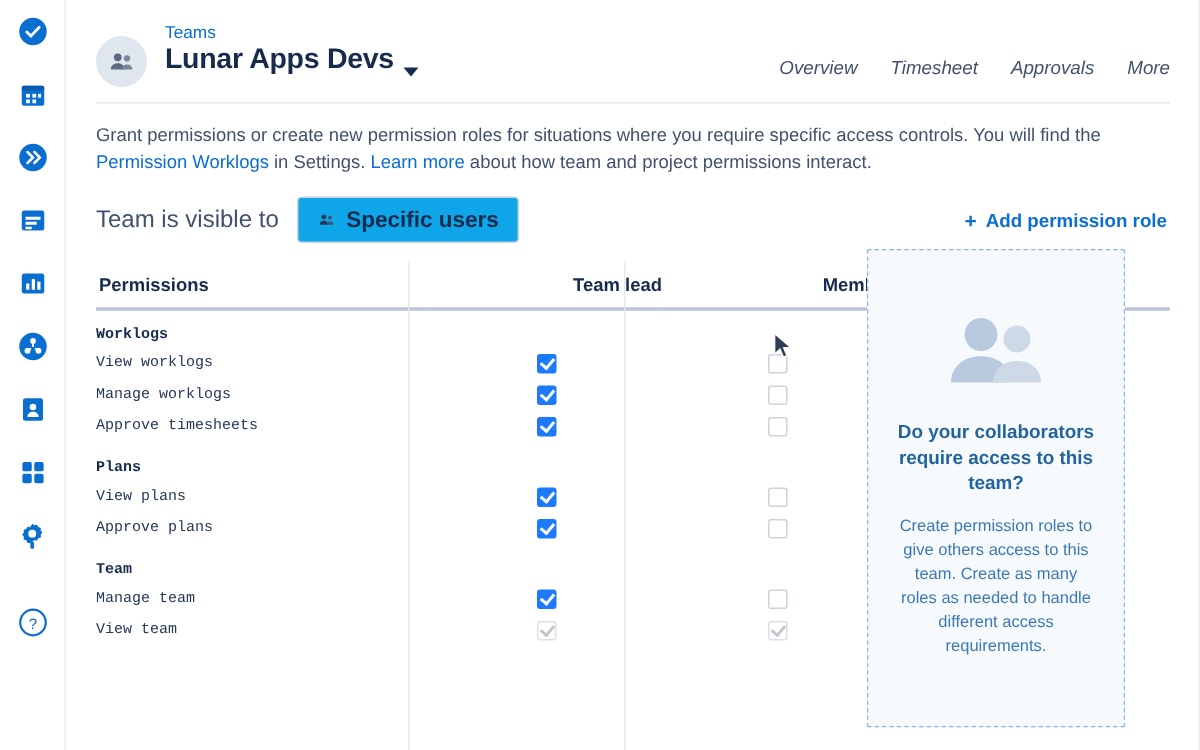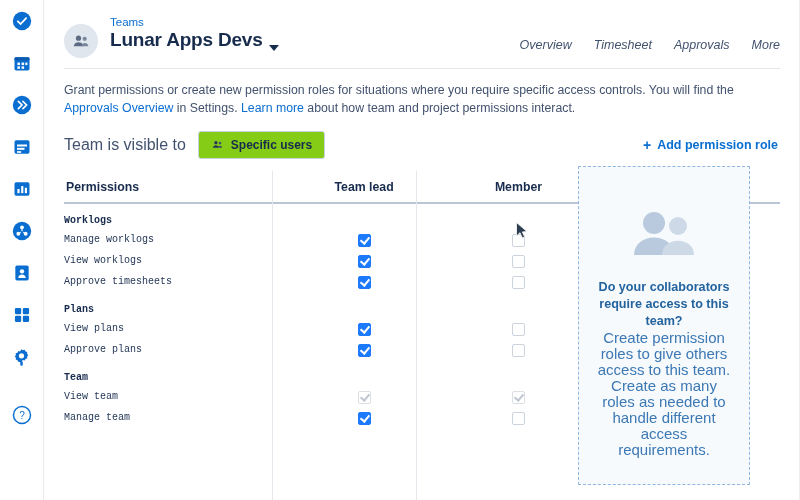--- a/index.html
+++ b/index.html
@@ -85,24 +85,24 @@
   }
   .lnk { color: #0b6ed1; }
 
   
   .vis-row {
     display: flex; align-items: center;
     padding: 14px 20px 12px 20px;
   }
   .vis-label { font-size: 16px; color: #42526e; margin-right: 12px; }
   .vis-btn {
-    display: inline-flex; align-items: flex-start; gap: 7px;
+    display: inline-flex; align-items: center; gap: 7px;
     border: 1px solid #c9d1dc; border-radius: 3px;
-    background: #84cc16; padding: 6px 12px;
-    font-size: 12px; color: #172b4d; font-weight: bold;
+    background: #0ea5e9; padding: 6px 12px;
+    font-size: 15px; color: #172b4d; font-weight: bold;
   }
   .vis-spacer { flex: 1 1 auto; }
   .add-role {
     display: inline-flex; align-items: center; gap: 6px;
     font-size: 12.5px; color: #0b6ed1; font-weight: bold;
     padding-right: 2px;
   }
   .plus {
     font-size: 14px; line-height: 1; font-weight: bold;
   }
@@ -115,21 +115,21 @@
   table.perm th, table.perm td {
     padding: 0; vertical-align: middle;
   }
   col.c-name { width: 208px; }
   col.c-lead { width: 144px; }
   col.c-member { width: 144px; }
   col.c-empty { width: 172px; }
 
   th.hd {
     font-size: 12.3px; font-weight: bold; color: #172b4d;
-    text-align: center; height: 32px;
+    text-align: right; height: 32px;
     border-bottom: 2px solid #b8c6d8;
   }
   th.hd.left { text-align: left; padding-left: 2px; }
   th.hd.member { border-bottom: 2px solid #b8c6d8; }
 
   td.name {
     font-size: 10px; color: #253858; height: 21px;
     padding-left: 2px; white-space: nowrap; font-family: Liberation Mono, monospace;
   }
   td.name.group {
@@ -177,24 +177,24 @@
     border: 1px dashed #8fb6e0;
     background: #f7fafd;
     border-radius: 1px;
     display: flex; flex-direction: column; align-items: center;
     padding: 42px 18px 0 18px;
     text-align: center;
   }
   .empty-icon { color: #b7c9dd; margin-bottom: 14px; }
   .empty-head {
     font-size: 12.6px; font-weight: bold; color: #23639e;
-    line-height: 17px; 
+    line-height: 17px; margin-bottom: 12px;
   }
   .empty-body {
-    font-size: 15px; color: #3c78b4; line-height: 16px;
+    font-size: 11px; color: #3c78b4; line-height: 16px;
   }
 
   
   .cursor {
     position: absolute; left: 472px; top: 222px;
     width: 12px; height: 18px; pointer-events: none;
   }
 
   
   .edge-r { position: absolute; right: 0; top: 0; width: 1px; height: 500px; background: #eceef1; }
@@ -319,21 +319,21 @@
         <span>Overview</span>
         <span>Timesheet</span>
         <span>Approvals</span>
         <span>More</span>
       </div>
     </div>
 
     <div class="hr"></div>
 
     <div class="desc">
-      <span>Grant permissions or create new permission roles for situations where you require specific access controls. You will find the </span><span class="lnk">Approvals Overview</span><span> in Settings. </span><span class="lnk">Learn more</span><span> about how team and project permissions interact.</span>
+      <span>Grant permissions or create new permission roles for situations where you require specific access controls. You will find the </span><span class="lnk">Permission Worklogs</span><span> in Settings. </span><span class="lnk">Learn more</span><span> about how team and project permissions interact.</span>
     </div>
 
     <div class="vis-row">
       <span class="vis-label">Team is visible to</span>
       <span class="vis-btn">
         <svg width="13" height="13" viewBox="0 0 24 24">
           <circle cx="9" cy="8.6" r="3" fill="#253858"></circle>
           <path d="M3.6 18c0-3 2.4-4.8 5.4-4.8S14.4 15 14.4 18z" fill="#253858"></path>
           <circle cx="16.6" cy="9.4" r="2.4" fill="#42526e"></circle>
           <path d="M12.7 18c0-2.4 1.8-3.9 3.9-3.9s3.9 1.5 3.9 3.9z" fill="#42526e"></path>
@@ -368,27 +368,27 @@
         </thead>
         <tbody>
 
           <tr>
             <td class="name group">Worklogs</td>
             <td class="cell"></td>
               <td class="cell"></td>
               <td></td>
           </tr>
           <tr>
+            <td class="name">View worklogs</td>
+            <td class="cell"><span class="cb on"></span></td>
+            <td class="cell"><span class="cb dim"></span></td>
+            <td></td>
+          </tr>
+          <tr>
             <td class="name">Manage worklogs</td>
-            <td class="cell"><span class="cb on"></span></td>
-            <td class="cell"><span class="cb dim"></span></td>
-            <td></td>
-          </tr>
-          <tr>
-            <td class="name">View worklogs</td>
             <td class="cell"><span class="cb on"></span></td>
             <td class="cell"><span class="cb dim"></span></td>
             <td></td>
           </tr>
           <tr>
             <td class="name">Approve timesheets</td>
             <td class="cell"><span class="cb on"></span></td>
             <td class="cell"><span class="cb dim"></span></td>
             <td></td>
           </tr>
@@ -412,29 +412,29 @@
             <td></td>
           </tr>
 
           <tr>
             <td class="name group">Team</td>
             <td class="cell"></td>
               <td class="cell"></td>
               <td></td>
           </tr>
           <tr>
+            <td class="name">Manage team</td>
+            <td class="cell"><span class="cb on"></span></td>
+            <td class="cell"><span class="cb dim"></span></td>
+            <td></td>
+          </tr>
+          <tr>
             <td class="name">View team</td>
             <td class="cell"><span class="cb disabled"></span></td>
             <td class="cell"><span class="cb disabled"></span></td>
-            <td></td>
-          </tr>
-          <tr>
-            <td class="name">Manage team</td>
-            <td class="cell"><span class="cb on"></span></td>
-            <td class="cell"><span class="cb dim"></span></td>
             <td></td>
           </tr>
 
         </tbody>
       </table>
     </div>
 
     <div class="empty-panel">
       <div class="empty-icon">
         <svg width="74" height="52" viewBox="0 0 74 52">

